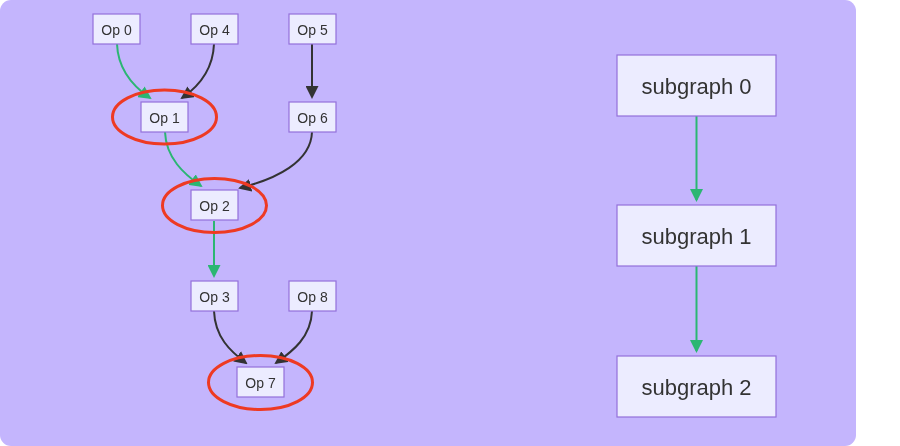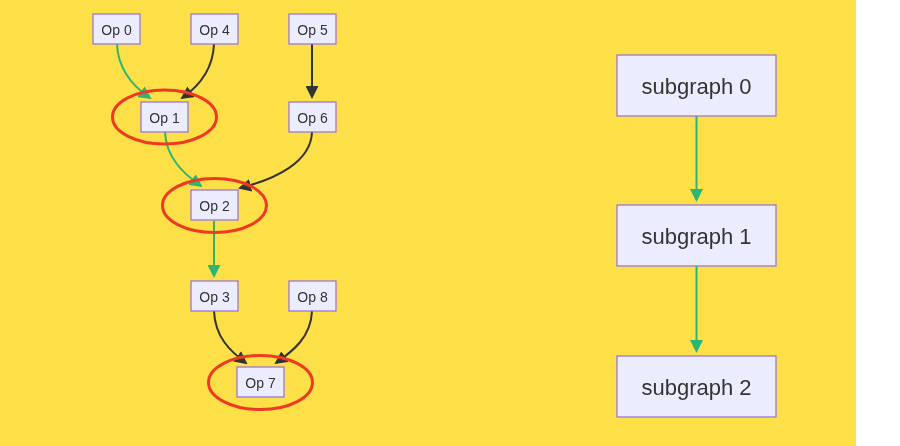--- a/index.html
+++ b/index.html
@@ -4,22 +4,23 @@
 <style>
   html, body {
     margin: 0;
     padding: 0;
     background: #ffffff;
   }
   .canvas-wrap {
     position: relative;
     width: 856px;
     height: 446px;
-    background: #fde047;
+    background: #c4b5fd;
     font-family: "Liberation Sans", "DejaVu Sans", sans-serif;
+    border-radius: 11px;
   }
   svg { display: block; }
   .node-rect {
     fill: #ECECFF;
     stroke: #9370DB;
     stroke-width: 1.2;
   }
   .node-label {
     fill: #333333;
     font-family: "Liberation Sans", "DejaVu Sans", sans-serif;

